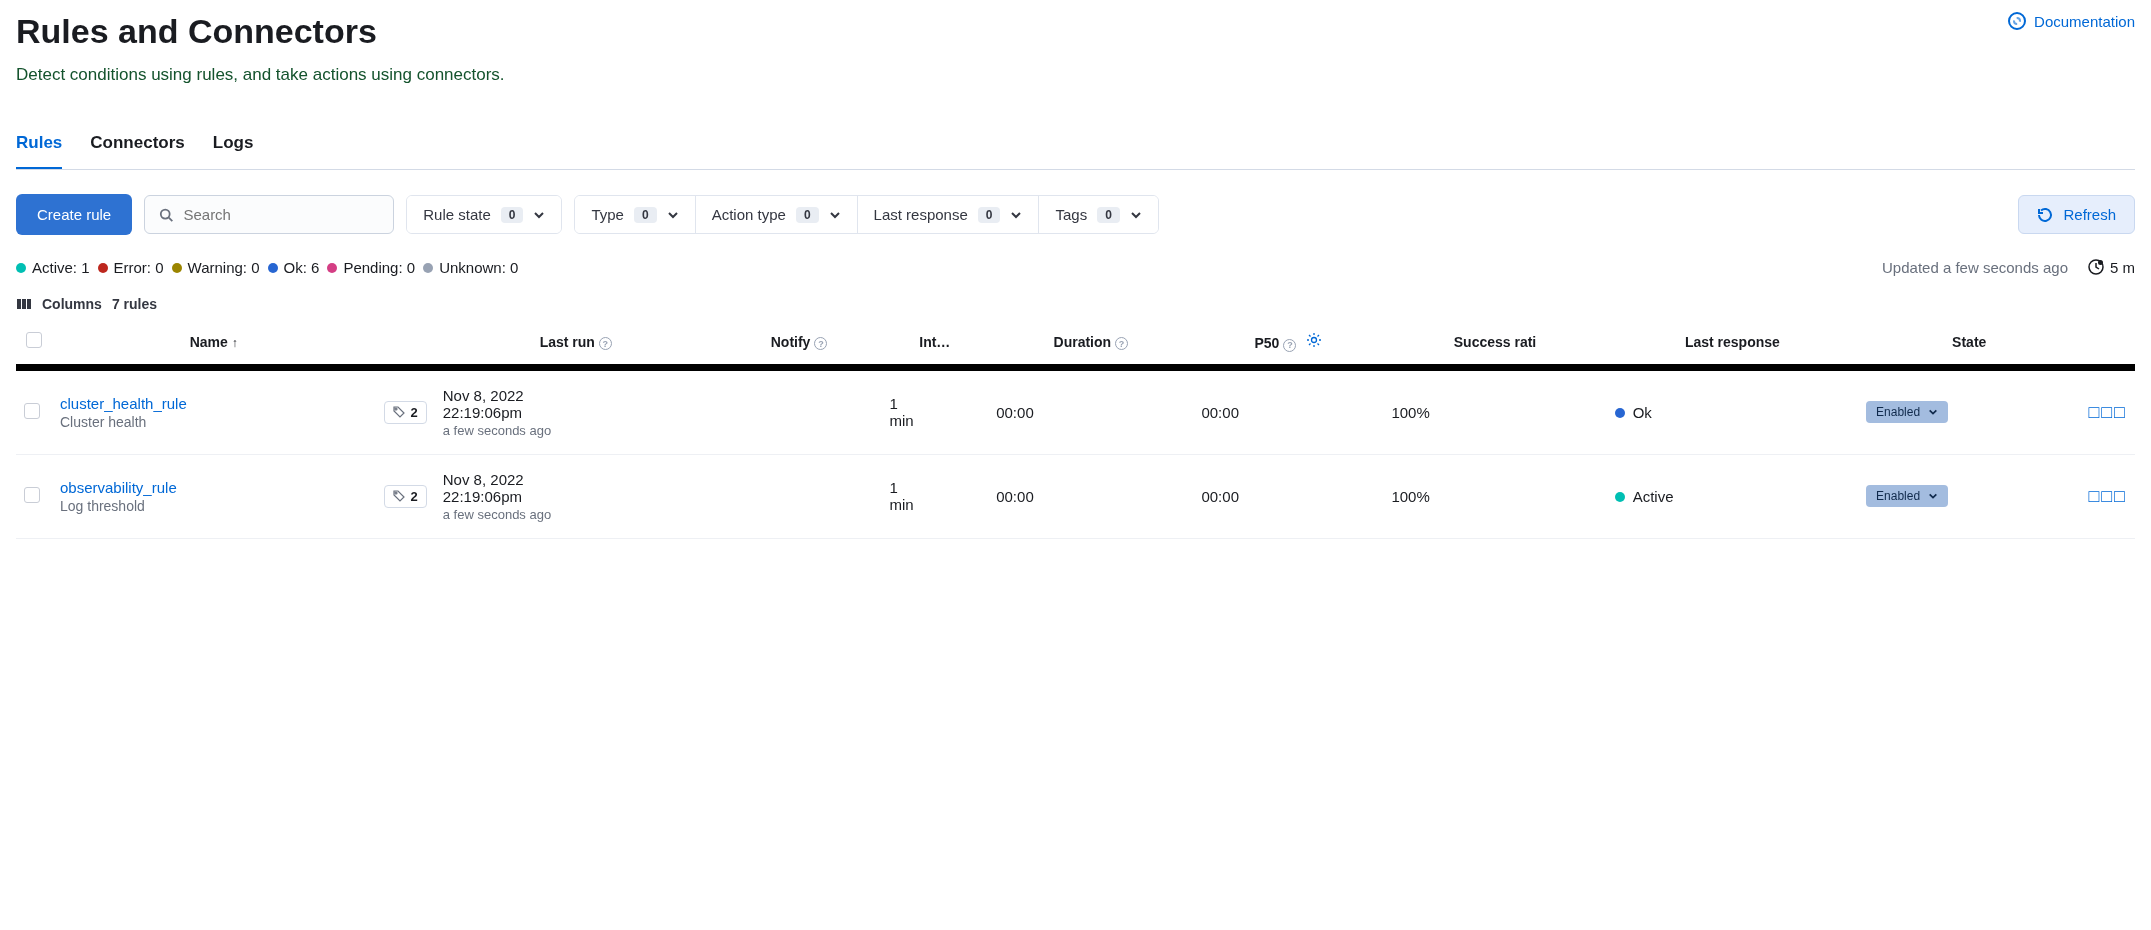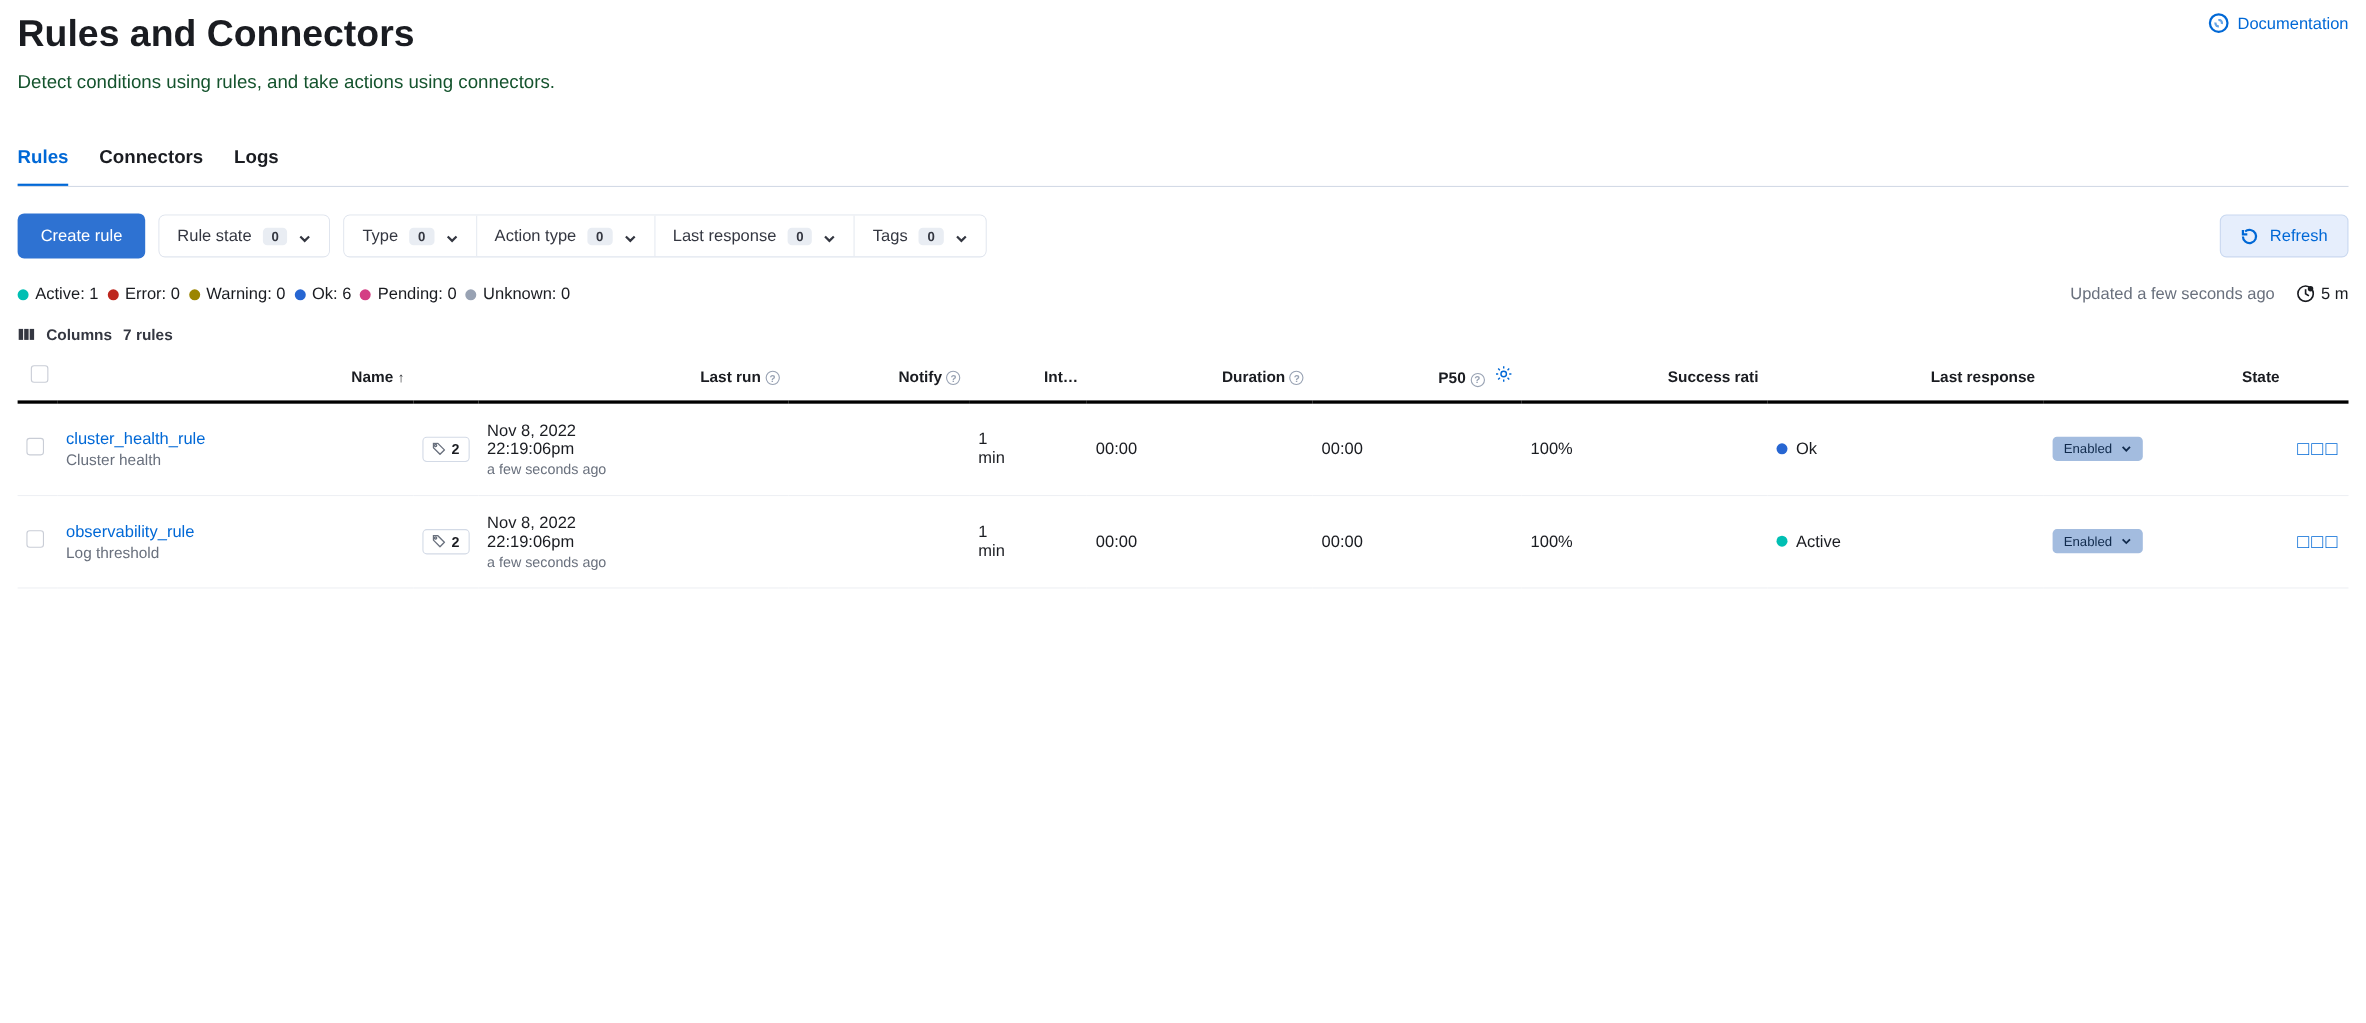--- a/index.html
+++ b/index.html
@@ -12,34 +12,34 @@
     .subtitle { font-size: 17px; color: #14532d; margin-top: 14px; }
     .tabs { display: flex; gap: 28px; border-bottom: 1px solid #d3dae6; margin-top: 38px; }
     .tab { padding: 10px 0 14px 0; font-size: 17px; font-weight: 600; color: #1a1c21; cursor:pointer; border-bottom: 2px solid transparent;}
     .tab.active { color: #0068d6; border-bottom-color: #0068d6; }
     .toolbar { display: flex; gap: 12px; margin-top: 24px; align-items:center;}
     .btn-primary { background: #2e72d2; color:#fff; border:none; border-radius:6px; padding: 12px 21px; font-size:15px; font-weight:500; cursor:pointer;}
     .search-wrap { flex: 0 0 250px; display:flex; align-items:center; gap:10px; border: 1px solid #cbd3df; border-radius:6px; padding: 10px 14px; background:#fbfcfd;}
     .search-wrap input { border:none; outline:none; font-size:15px; background:transparent; width:100%;}
     .search-icon { width:16px;height:16px;}
     .filter-group { display:flex; border:1px solid #E0E5EE; border-radius:6px; overflow:hidden;}
-    .filter { display:flex; align-items:flex-end; gap:10px; padding:10px 16px; font-size:15px; border-right:1px solid #E0E5EE; cursor:pointer; color:#343741; background:#fff;}
+    .filter { display:flex; align-items:center; gap:10px; padding:10px 16px; font-size:15px; border-right:1px solid #E0E5EE; cursor:pointer; color:#343741; background:#fff;}
     .filter:last-child { border-right:none;}
     .count-badge { background:#e9edf3; color:#343741; font-size:12px; font-weight:600; padding:1px 8px; border-radius:4px;}
     .chev { width:12px; height:12px; }
     .refresh-btn { display:flex; align-items:center; gap:10px; border:1px solid #c9d8f0; background:#e6eefc; color:#0068d6; border-radius:6px; padding:10px 18px; font-size:15px; cursor:pointer; margin-left:auto;}
     .status-row { display:flex; align-items:center; margin-top:24px; font-size:15px; flex-wrap:wrap;}
     .status-item { display:flex; align-items:center; gap:6px; margin-right:8px;}
     .dot { width:10px;height:10px;border-radius:50%; display:inline-block;}
     .status-right { margin-left:auto; display:flex; align-items:center; gap:20px; color:#69707d;}
     .interval-disp { display:flex; align-items:flex-start; gap:6px; color:#1a1c21; font-weight:400;}
     .table-meta { display:flex; align-items:center; gap:10px; margin-top:20px; font-size:14px; font-weight:600; color:#343741;}
     .col-icon { width:16px;height:16px;}
     table { width:100%; border-collapse:collapse; margin-top:8px;}
-    th { text-align:right; font-size:14px; font-weight:600; color:#1a1c21; padding:12px 8px; border-bottom:3px solid #000000; white-space:nowrap;}
+    th { text-align:center; font-size:14px; font-weight:600; color:#1a1c21; padding:12px 8px; border-bottom:7px solid #000000; white-space:nowrap;}
     td { padding:16px 8px; border-bottom:1px solid #eef0f4; font-size:15px; vertical-align:middle;}
     .nowrap { white-space:nowrap; }
     .chk { width:16px;height:16px;border:1px solid #c9cdd6;border-radius:3px; display:inline-block; cursor:pointer;}
     .rule-link { color:#0068d6; font-weight:500; cursor:pointer;}
     .rule-sub { font-size:14px; color:#69707d; margin-top:2px;}
     .tag-chip { display:inline-flex; align-items:center; gap:6px; border:1px solid #d3dae6; border-radius:4px; padding:3px 8px; font-size:13px; font-weight:600;}
     .state-badge { display:inline-flex; align-items:center; gap:8px; background:#a3bcdf; color:#102a4c; border-radius:4px; padding:4px 10px; font-size:12px; cursor:pointer;}
     .more-dots { color:#0068d6; font-size:18px; letter-spacing:2px; cursor:pointer; font-weight:700;}
     .sort-arrow { font-size:12px; margin-left:4px;}
     .info-q { display:inline-flex; width:13px;height:13px;border:1px solid #98a2b3;border-radius:50%;font-size:9px;align-items:center;justify-content:center;color:#98a2b3;margin-left:4px;}
@@ -60,20 +60,27 @@
 <p class="subtitle">Detect conditions using rules, and take actions using connectors.</p>
 
 <div class="tabs" id="tabs">
     <div class="tab active">Rules</div>
     <div class="tab">Connectors</div>
     <div class="tab">Logs</div>
   </div>
 
 <div class="toolbar">
   <button class="btn-primary">Create rule</button>
+  <div class="search-wrap">
+    <svg class="search-icon" viewBox="0 0 16 16" fill="none" stroke="#69707d" stroke-width="2">
+        <circle cx="7" cy="7" r="5"></circle>
+        <line x1="11" y1="11" x2="15" y2="15"></line>
+      </svg>
+    <input type="text" placeholder="Search" style="">
+  </div>
   <div class="filter-group" id="single-filter">
       <div class="filter">
         <span>Rule state</span>
         <span class="count-badge">0</span>
         <svg class="chev" viewBox="0 0 12 12" fill="none" stroke="#343741" stroke-width="2">
           <path d="M2 4l4 4 4-4"></path>
         </svg>
       </div>
     </div>
   <div class="filter-group" id="filters">

